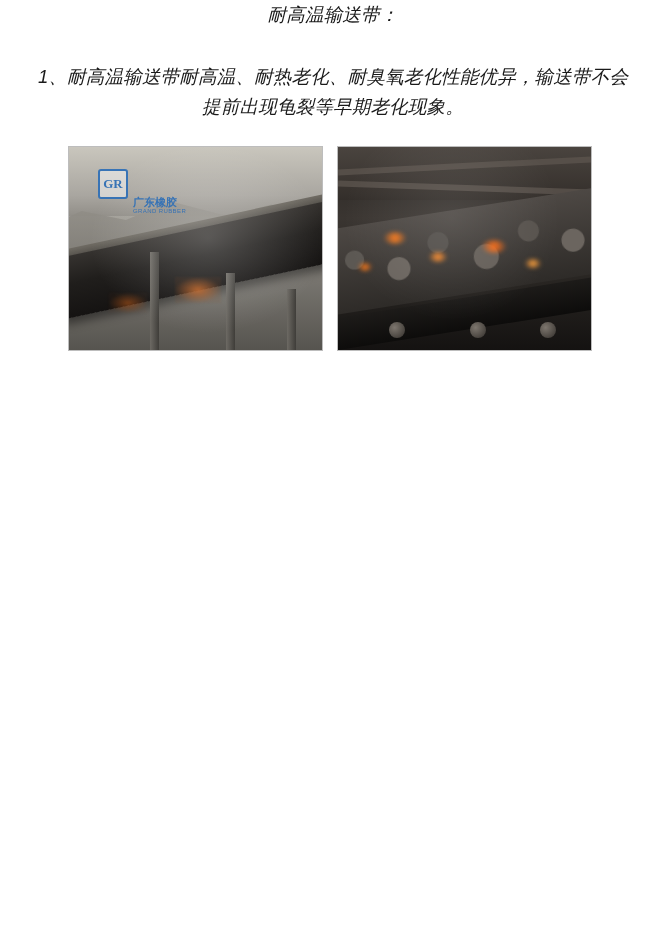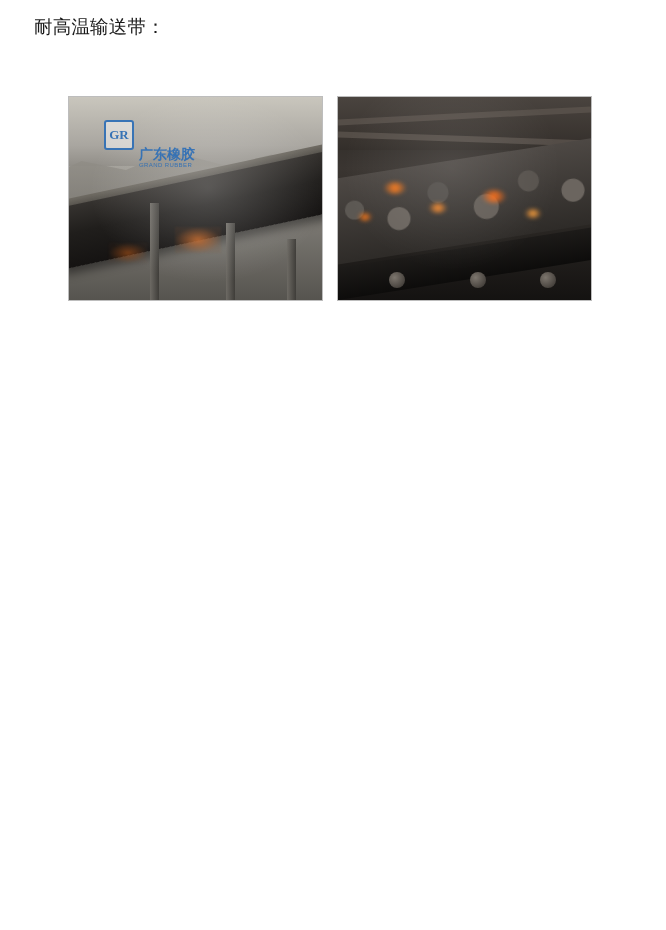--- a/index.html
+++ b/index.html
@@ -30,23 +30,24 @@
     line-height: 1.1;
   }
   .content {
     padding: 0 34px 0 34px;
     box-sizing: border-box;
   }
   .para {
     font-size: 18.5px;
     line-height: 1.62;
     color: #1a1a1a;
-    margin: 12px 0 14px 0;
-    text-align: left;
+    margin: 0 0 14px 0;
+    text-align: center;
     letter-spacing: 0.2px;
+    font-style: italic;
   }
   .para.heading {
     margin-bottom: 16px;
   }
   .para.indent {
     text-indent: 2em;
   }
   .para.tight {
     margin-bottom: 2px;
   }
@@ -126,21 +127,21 @@
     background: radial-gradient(ellipse at center, rgba(180,86,24,0.6), rgba(150,70,20,0.05) 70%);
     filter: blur(1px);
   }
   .photo-left .dust {
     position: absolute;
     inset: 0;
     background: radial-gradient(ellipse at 55% 45%, rgba(255,255,255,0.22), rgba(255,255,255,0) 60%);
   }
   .logo {
     position: absolute;
-    left: 7px; top: 6px;
+    left: 1px; top: 6px;
     display: flex;
     align-items: center;
     gap: 5px;
     opacity: 0.92;
     padding-left: 28px;
   }
   .logo .mark {
     width: 26px; height: 26px;
     border: 2px solid #2e6fb7;
     border-radius: 3px;
@@ -152,21 +153,21 @@
     font-weight: bold;
     background: rgba(255,255,255,0.55);
     font-family: "Liberation Serif", serif;
   }
   .logo .txt {
     display: flex;
     flex-direction: column;
     line-height: 1.05;
   }
   .logo .cn {
-    font-size: 14px;
+    font-size: 11px;
     font-weight: bold;
     color: #2e6fb7;
     margin-top: 44px;
   }
   .logo .en {
     font-size: 6px;
     color: #2e6fb7;
     letter-spacing: 0.4px;
   }
 
@@ -246,20 +247,21 @@
     <p class="para heading">耐高温输送带：</p>
 
 
     <div class="spacer-sm"></div>
 
 
 
     <div class="spacer-sm"></div>
 
 
+    <p class="para tight"> 1、耐高温输送带耐高温、耐热老化、耐臭氧老化性能优异，输送带不会提前出现龟裂等早期老化现象。</p>
 
   </div>
 
   <div class="images">
 
     <div class="img-card">
       <div class="photo-left">
         <div class="sky"></div>
         <div class="hill"></div>
         <div class="ground"></div>

